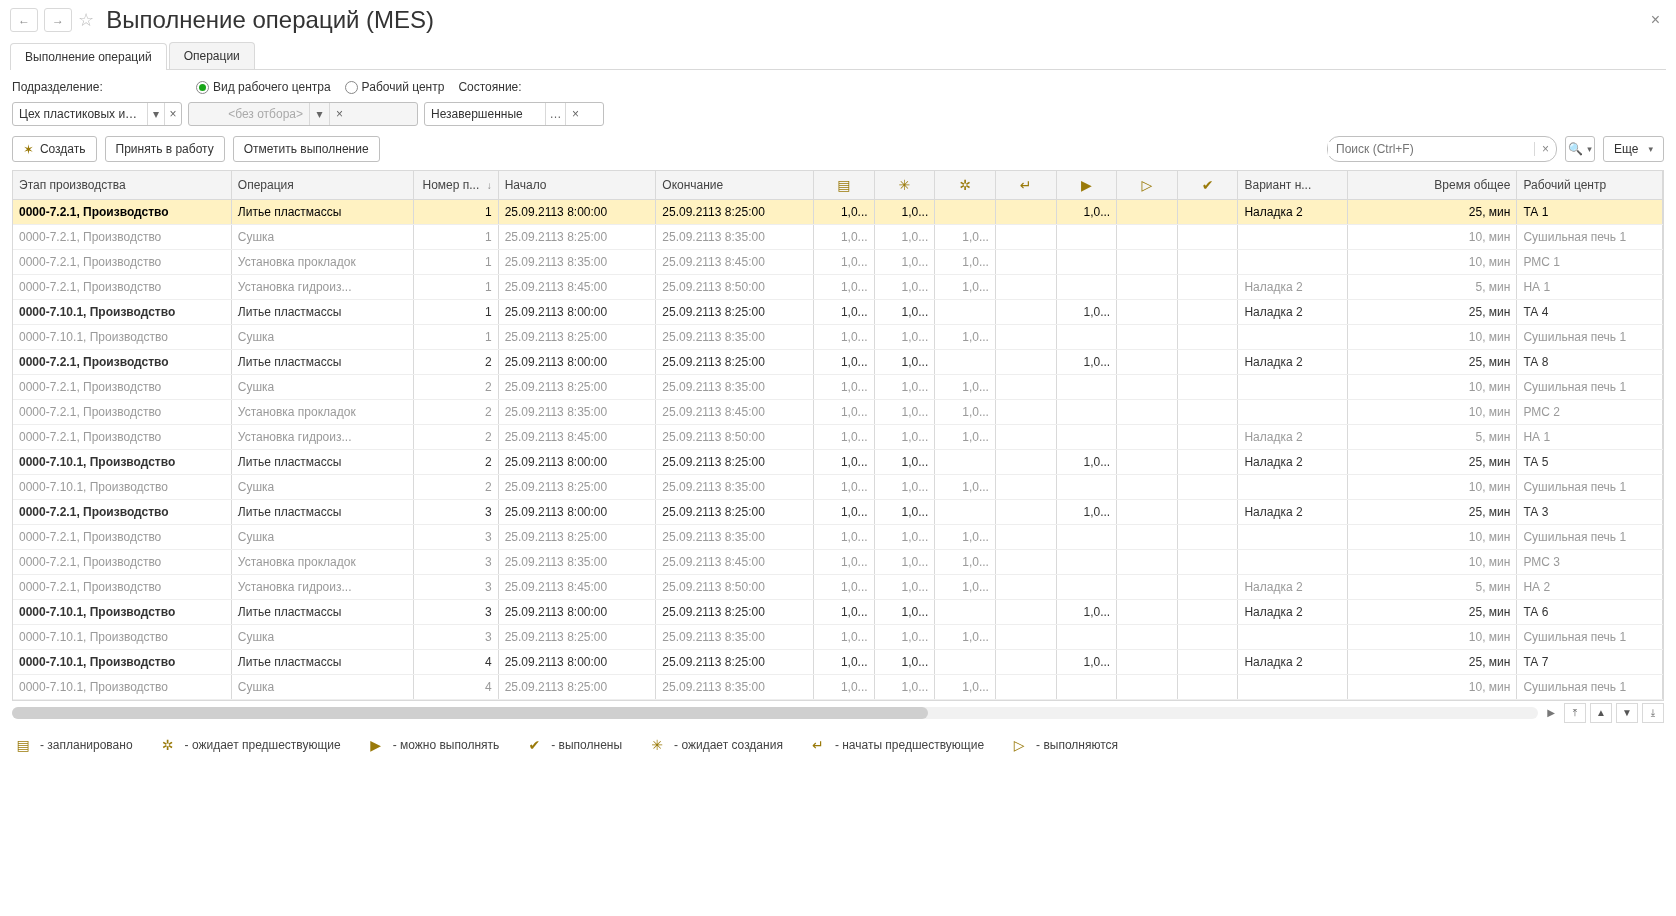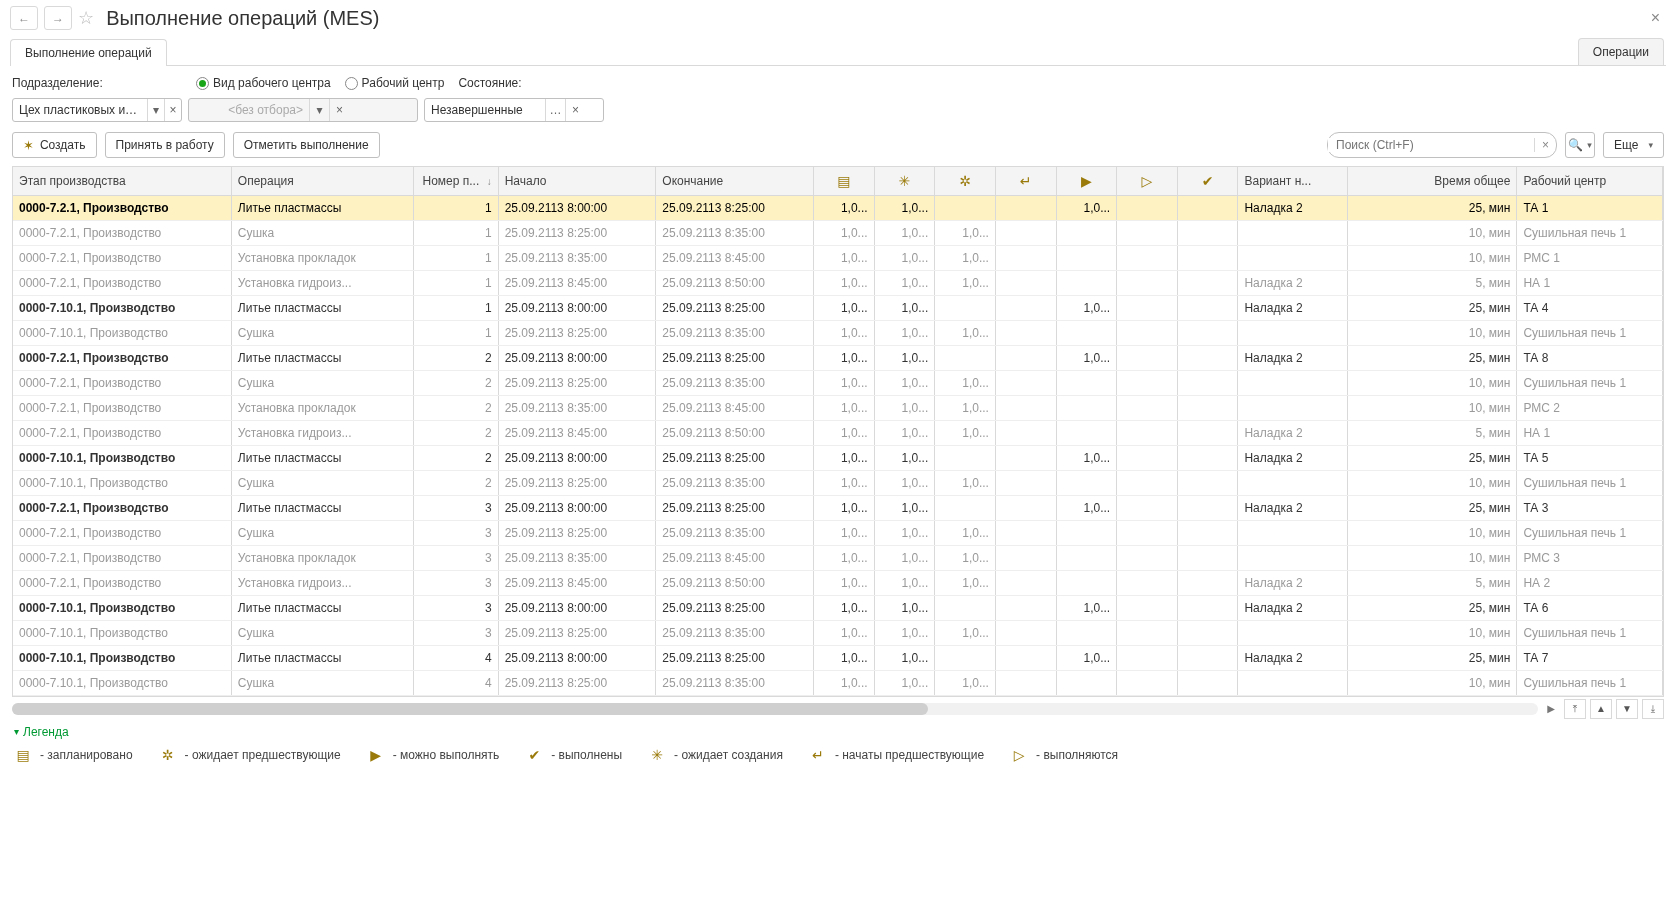--- a/index.html
+++ b/index.html
@@ -22,25 +22,25 @@
   }
 
   
   .topbar { display:flex; align-items:center; gap:6px; padding:6px 10px 4px 10px; }
   .nav-btn {
     width:28px; height:24px; border:1px solid var(--lt-border); background:#fff;
     display:flex; align-items:center; justify-content:center; color:#888; border-radius:3px;
     cursor:pointer;
   }
   .star { color:#bbb; font-size:18px; }
-  .page-title { font-size:20px; font-weight:400; margin-left:6px; }
+  .page-title { font-size:24px; font-weight:400; margin-left:6px; }
   .close-x { margin-left:auto; font-size:16px; color:#888; cursor:pointer; padding:0 6px; }
 
   
-  .tabs { display:flex; border-bottom:1px solid var(--lt-border); margin:4px 10px 0 10px;justify-content:space-between; }
+  .tabs { display:flex; border-bottom:1px solid var(--lt-border); margin:4px 10px 0 10px; }
   .tab {
     padding:6px 14px; border:1px solid var(--lt-border); border-bottom:none;
     background:var(--header-bg); margin-right:2px; cursor:pointer; border-radius:4px 4px 0 0;
   }
   .tab.active { background:#fff; position:relative; top:1px; }
 
   
   .filters { display:flex; align-items:center; gap:14px; padding:10px 12px 8px 12px; flex-wrap:wrap;}
   .flabel { color:var(--text); }
   .radio-group { display:flex; align-items:center; gap:14px; }
@@ -592,23 +592,20 @@
   <span class="hs-arrow">▶</span>
   <div class="gridnav" style="padding:0;">
     <div class="nv">⤒</div>
     <div class="nv">▲</div>
     <div class="nv">▼</div>
     <div class="nv">⤓</div>
   </div>
 </div>
 
 <div class="legend">
-  <div class="legend-title">
-    <span>Легенда</span>
-  </div>
   <div class="legend-items" id="legend-items">
       <div class="legend-item">
         <span class="li-ico">▤</span>
         <span>- запланировано</span>
       </div>
       <div class="legend-item">
         <span class="li-ico">✲</span>
         <span>- ожидает предшествующие</span>
       </div>
       <div class="legend-item">

